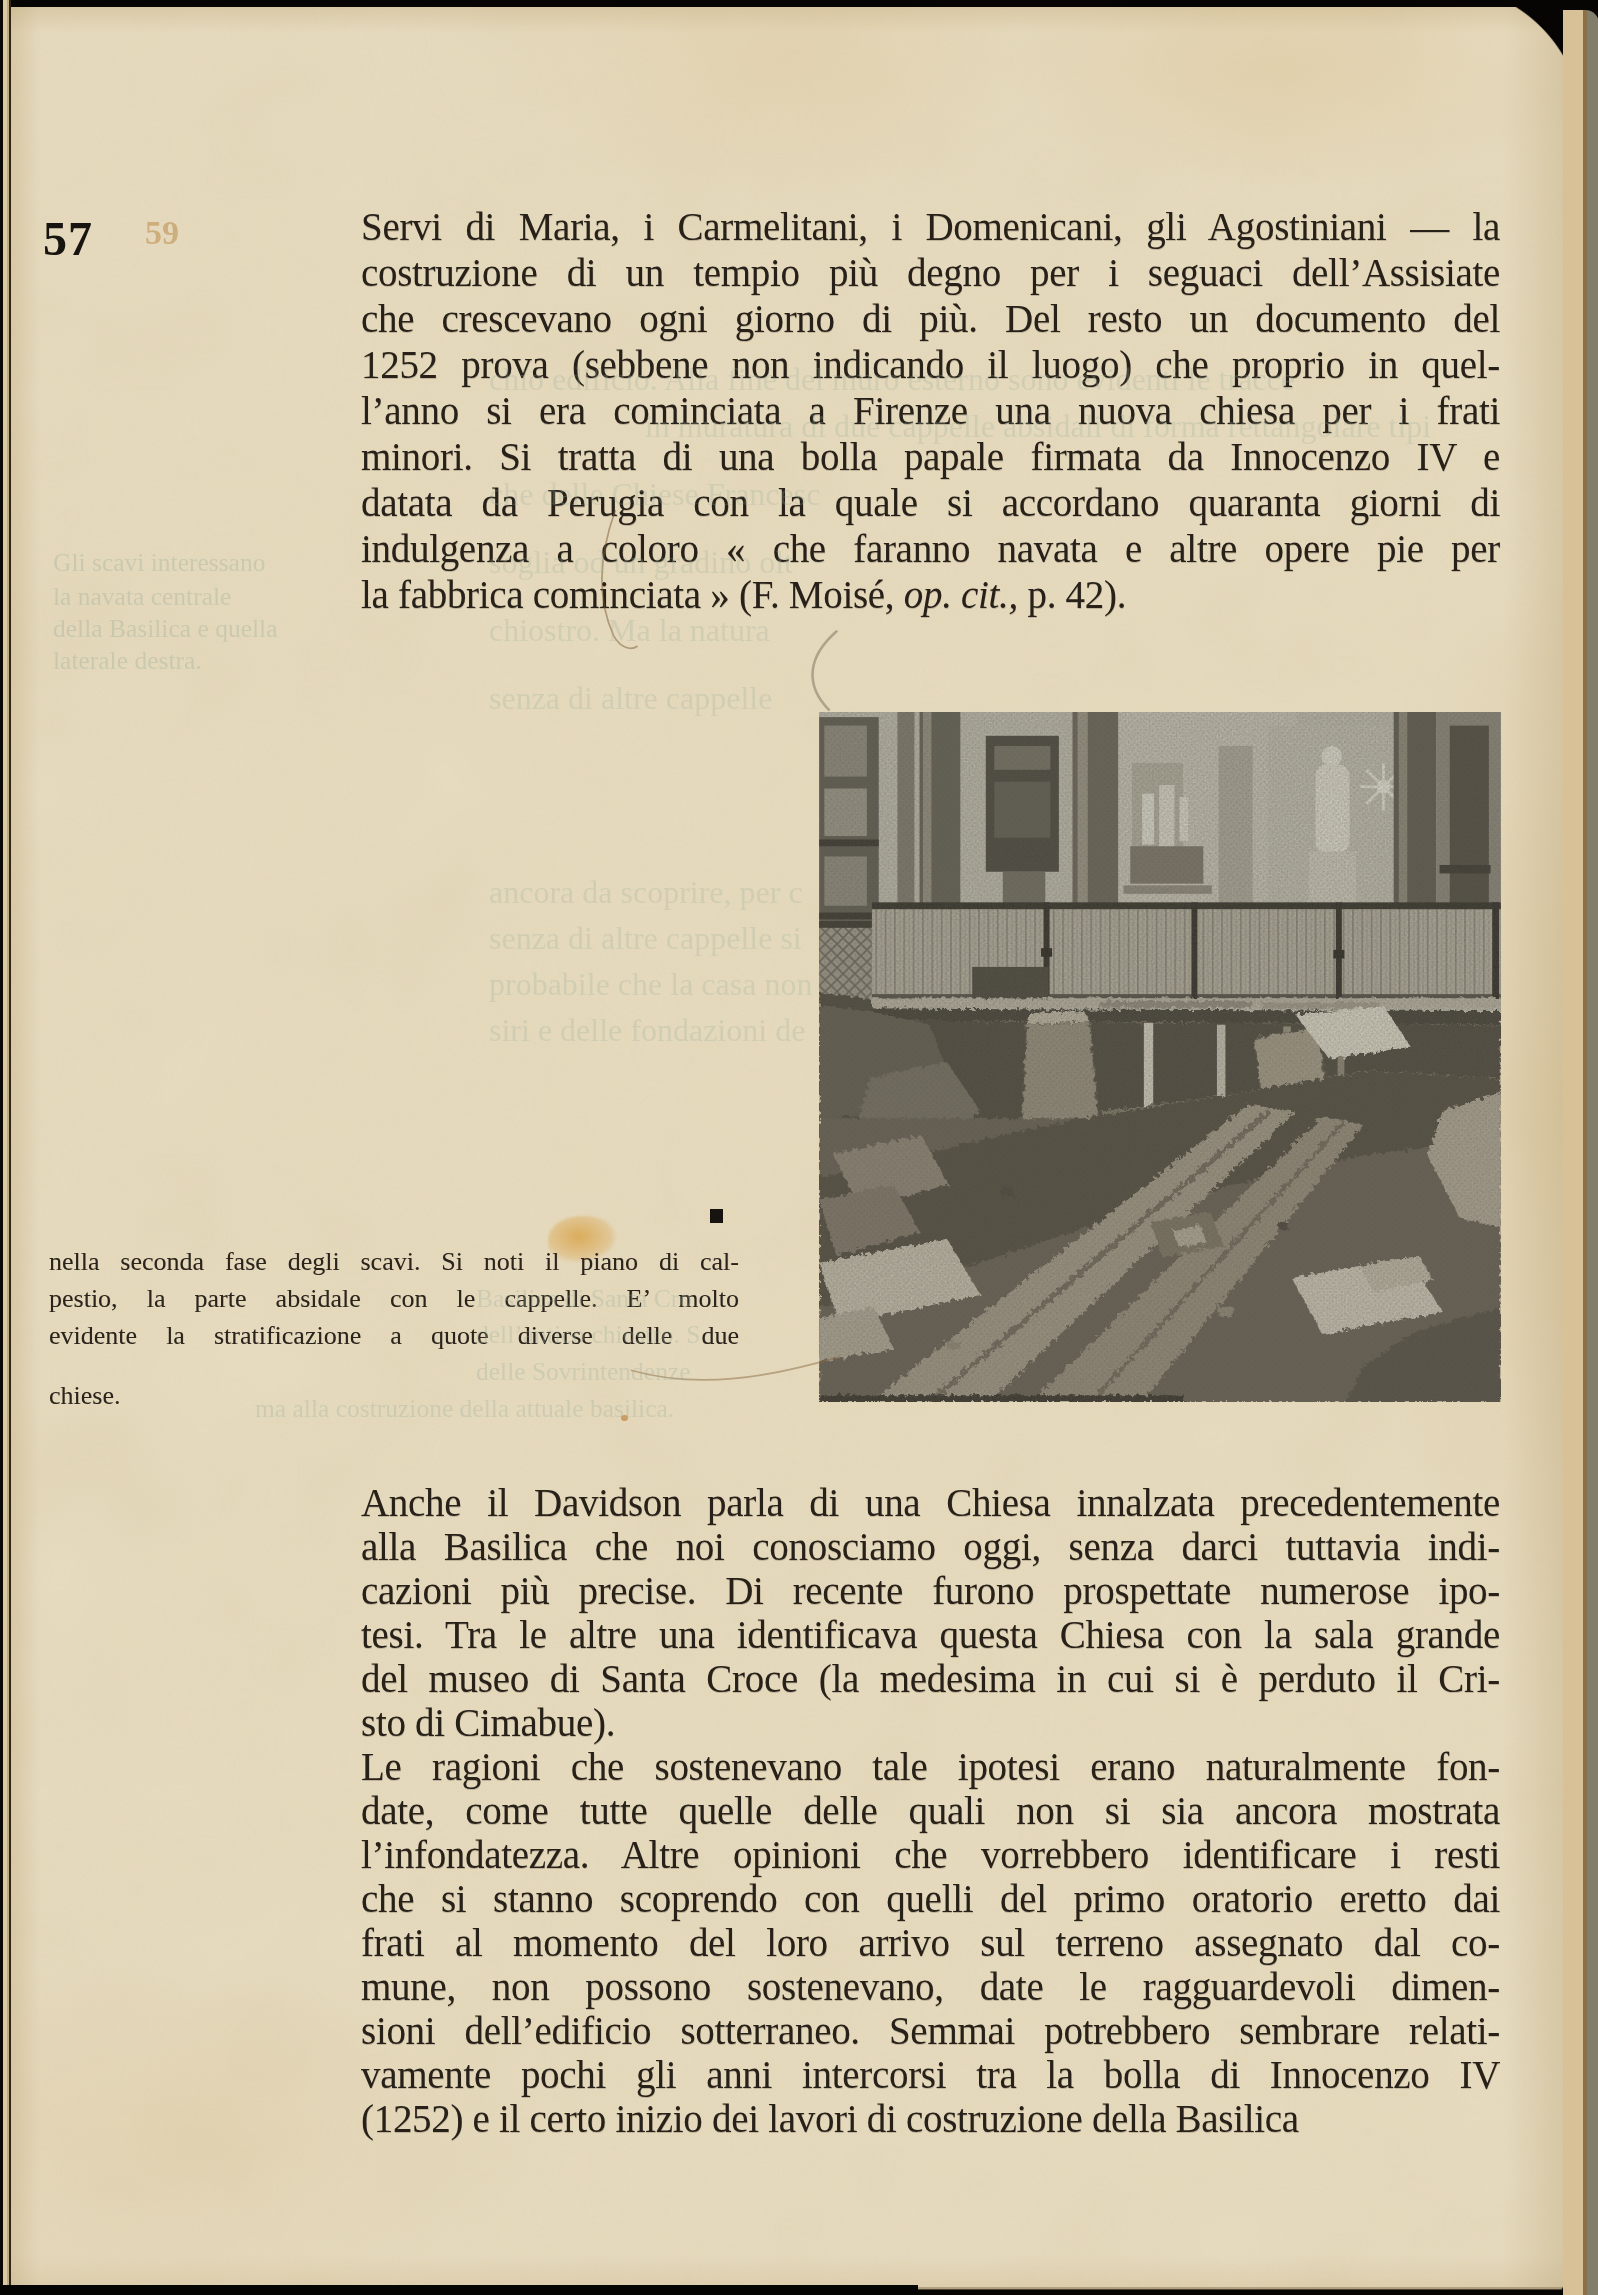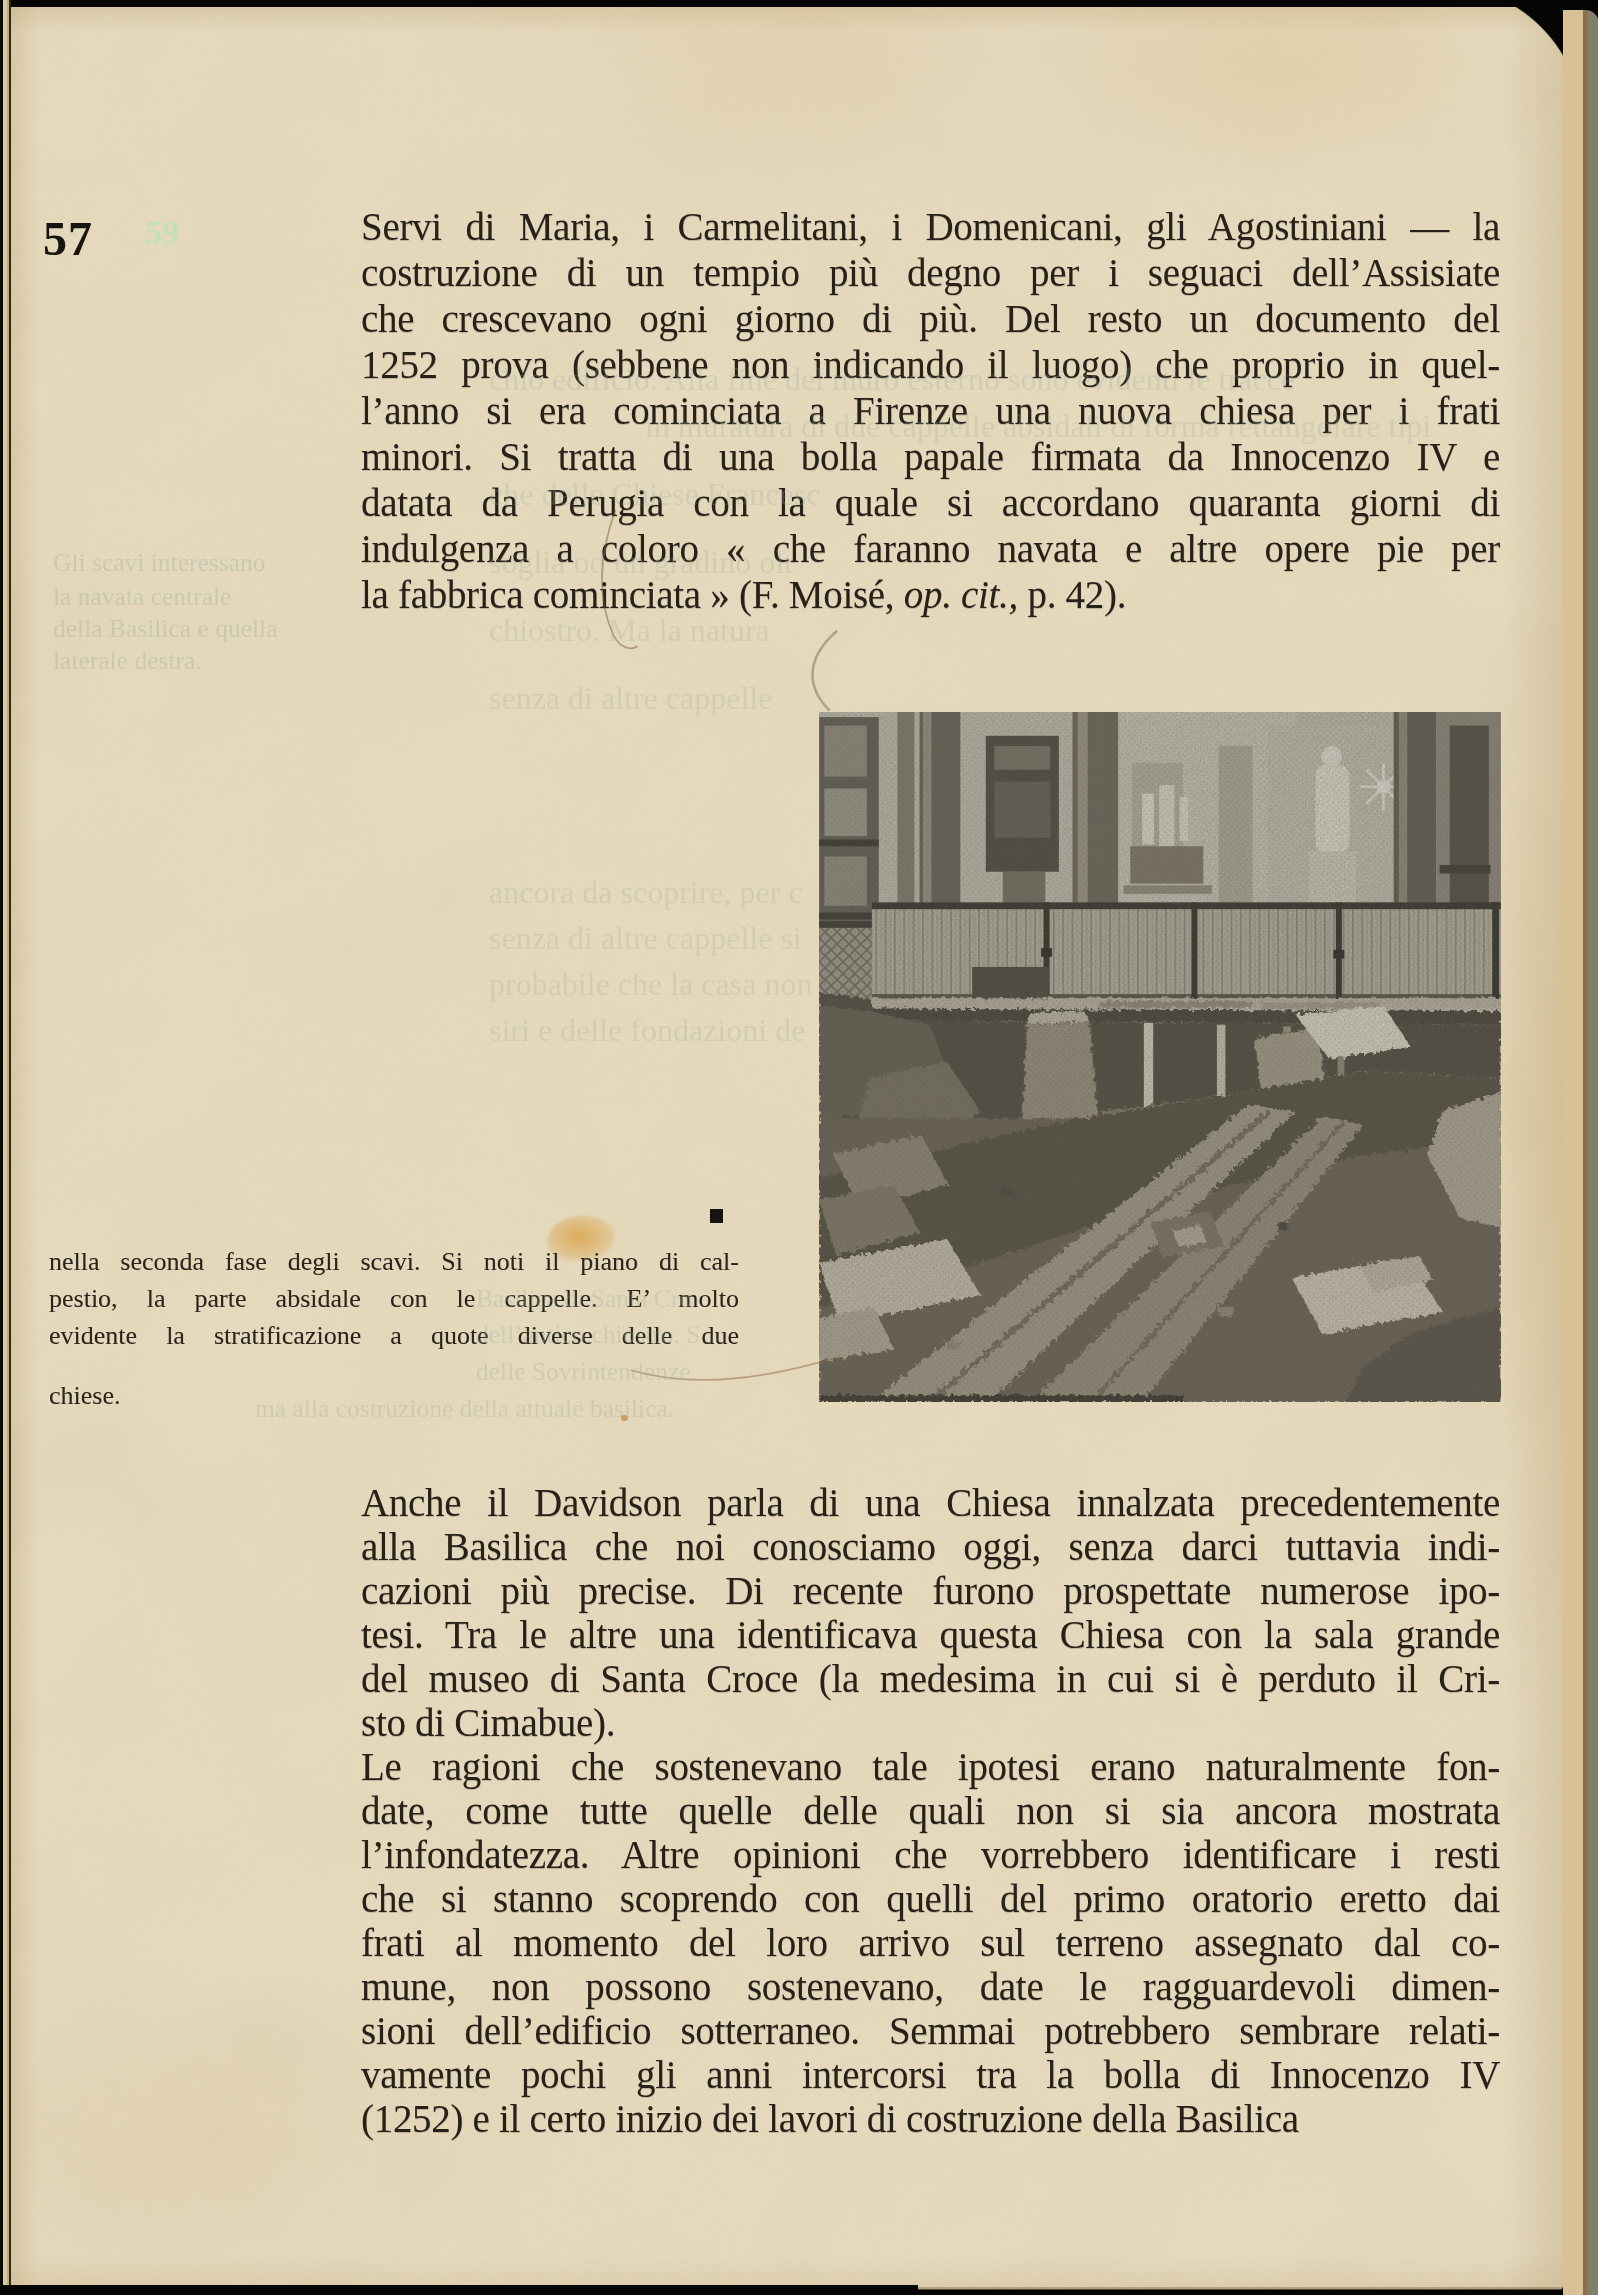--- a/index.html
+++ b/index.html
@@ -32,21 +32,21 @@
   #caption{position:absolute;left:49px;top:1243px;width:690px;color:#2a241c;font-size:26px;
            line-height:37px;text-shadow:0.3px 0.4px 0 rgba(60,45,30,.2);}
   #caption .tline{text-align:justify;text-align-last:justify;}
   #caption .tline.nj{text-align:center;text-align-last:left;margin-top:23px;}
   
   .ghost{position:absolute;color:#98ae9c;white-space:nowrap;overflow:hidden;
          filter:blur(0.5px);pointer-events:none;}
   .g-margin{font-size:25.5px;opacity:.34;}
   .g-mid{font-size:32px;opacity:.26;margin-left:13px;}
   .g-cap{font-size:25.5px;opacity:.30;}
-  #ghostnum{position:absolute;left:145px;top:214px;font-size:34px;font-weight:bold;color:#86efac;
+  #ghostnum{position:absolute;left:145px;top:214px;font-size:34px;font-weight:bold;color:#a16207;
             opacity:.35;filter:blur(0.7px);}
   
   #sqmark{position:absolute;left:710px;top:1209px;width:12.8px;height:13.6px;background:#17130e;}
   #stain{position:absolute;left:548px;top:1216px;width:68px;height:46px;background:
          radial-gradient(ellipse at 45% 45%, rgba(214,148,40,.65), rgba(214,148,40,.25) 60%, transparent 75%);
          border-radius:54% 46% 60% 40%;filter:blur(0.9px);}
   #dotstain{position:absolute;left:621px;top:1415px;width:6.8px;height:6px;background:rgba(186,118,44,.6);
             border-radius:50%;filter:blur(0.4px);}
   
   #photo{position:absolute;left:819px;top:712px;width:682px;height:690px;}

